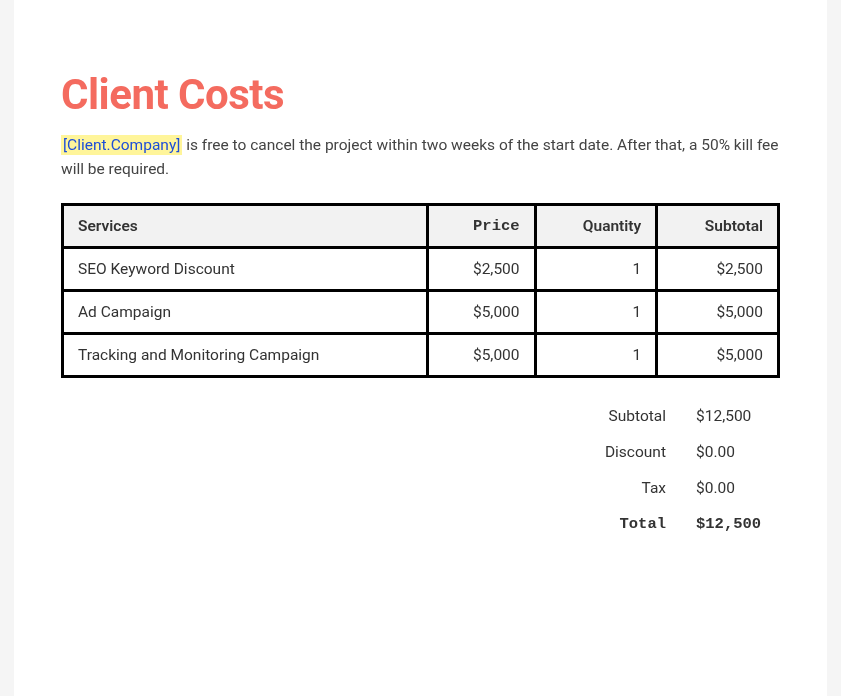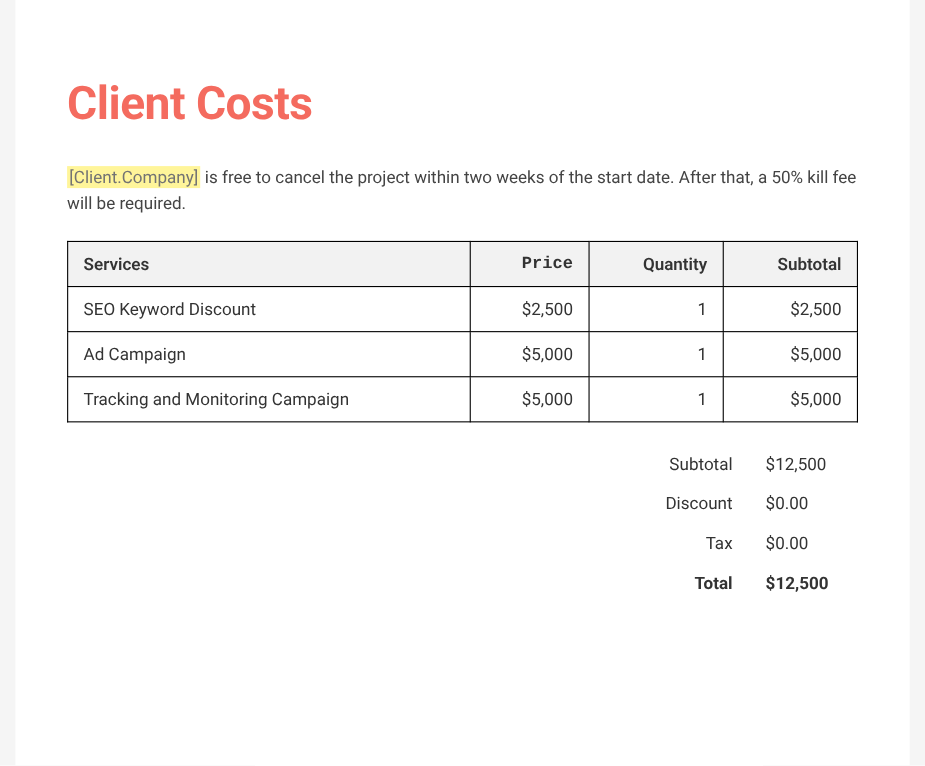--- a/index.html
+++ b/index.html
@@ -17,41 +17,41 @@
     .page {
       background: #fff;
       margin: 0 14px;
       padding: 70px 47px 40px 47px;
       height: 100%;
     }
     .title {
       color: #f46b5f;
       font-size: 42px;
       font-weight: 700;
-      margin-bottom: 30px;
+      margin-bottom: 14px;
       letter-spacing: -0.5px;
     }
     .para {
       color: #444;
       font-size: 15.5px;
       line-height: 1.55;
       margin-bottom: 22px;
     }
     .placeholder {
       background: #fff59a;
       padding: 1px 2px;
-      color: #737373;
+      color: #1d4ed8;
     }
     table.costs {
       width: 100%;
       border-collapse: collapse;
       margin-top: 10px;
     }
     table.costs th, table.costs td {
-      border: 1px solid #000000;
+      border: 3px solid #000000;
       padding: 11px 14px;
       font-size: 15.5px;
       color: #333;
     }
     table.costs th {
       background: #f2f2f2;
       font-weight: 600;
       text-align: left;
     }
     table.costs th.num, table.costs td.num {
@@ -75,20 +75,21 @@
     }
     .total-row .label {
       text-align: right;
     }
     .total-row .value {
       min-width: 70px;
     }
     .total-row.grand .label,
     .total-row.grand .value {
       font-weight: 700;
+      font-family: Liberation Mono, monospace;
     }
   </style>
 </head>
 <body>
 
 <div class="page">
   <h1 class="title">Client Costs</h1>
 
 
   <p class="para">

